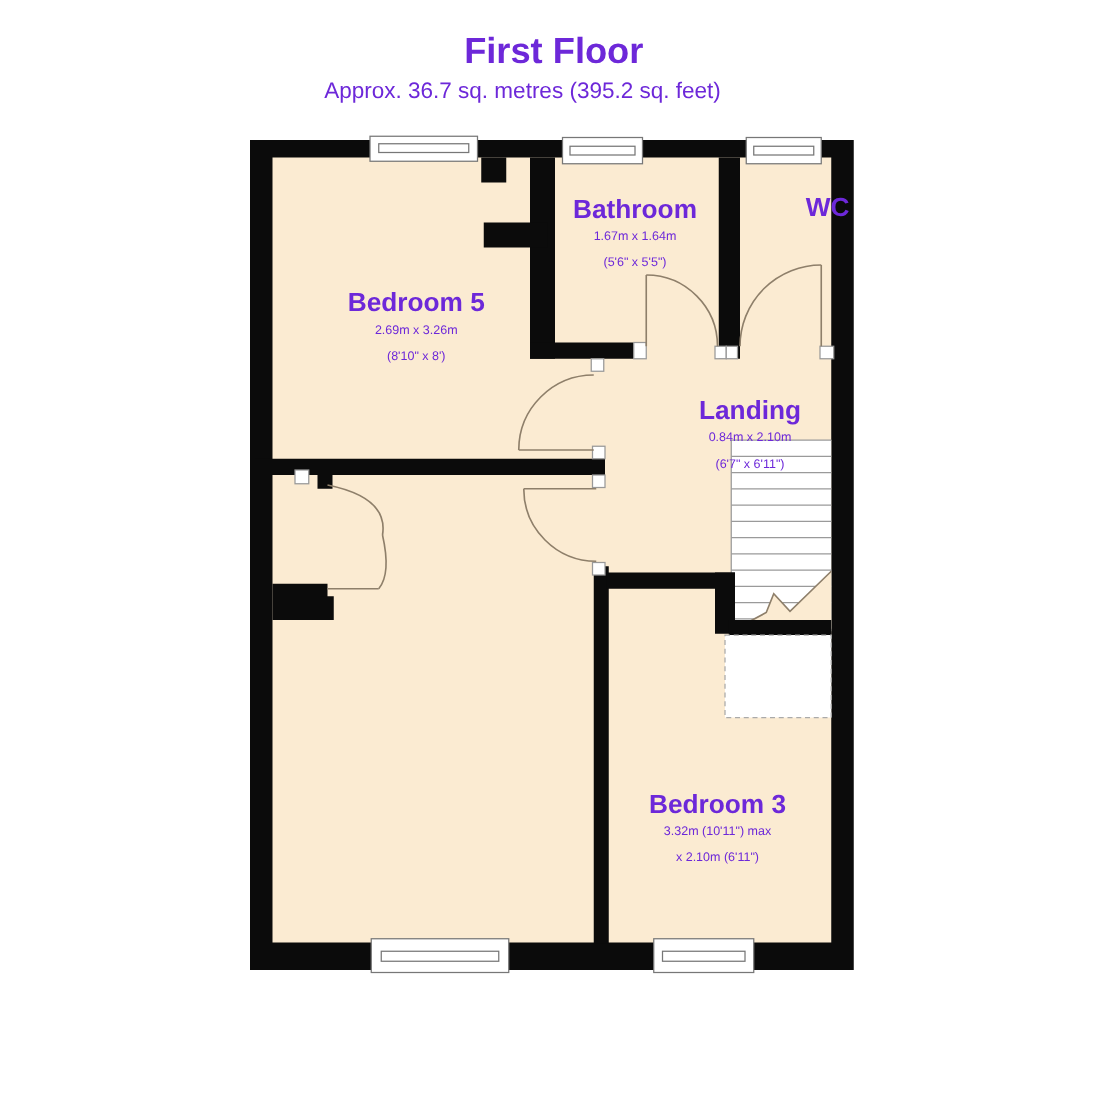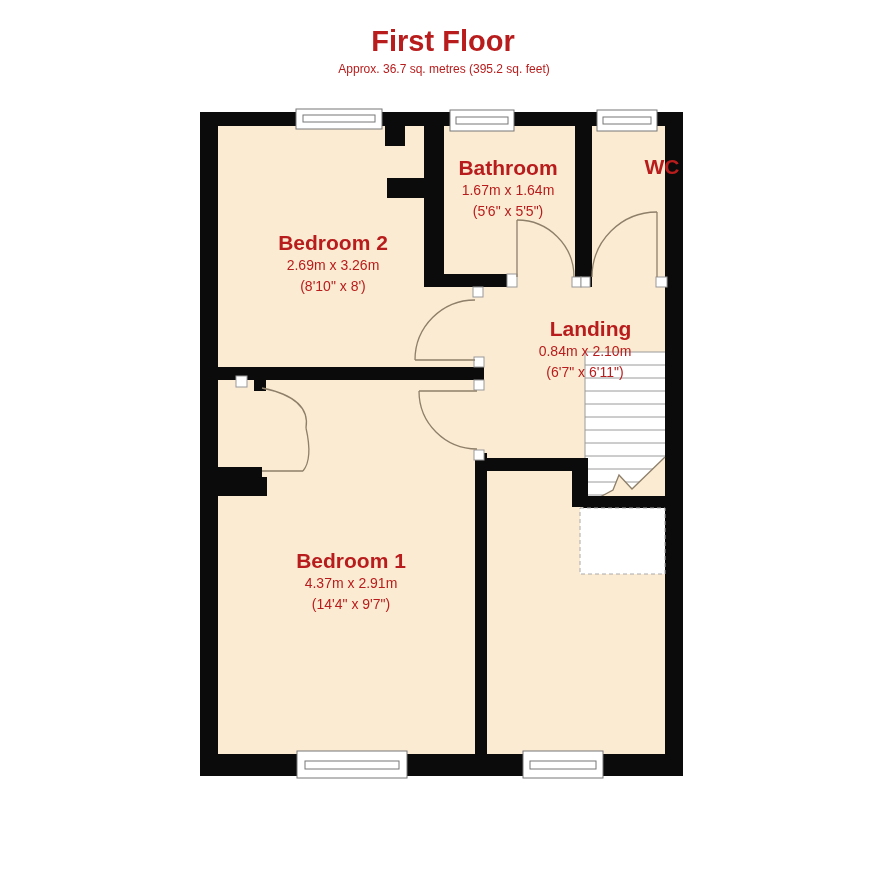--- a/index.html
+++ b/index.html
@@ -1,25 +1,25 @@
 <!DOCTYPE html>
 <html><head>
 <meta charset="utf-8">
 <style>
   html,body{margin:0;padding:0;background:#fff;}
   .canvas{position:relative;width:886px;height:886px;background:#fff;overflow:hidden;
-          font-family:"Liberation Sans",sans-serif;color:#b91c1c;}
+          font-family:"Liberation Sans",sans-serif;color:#6d28d9;}
   .title{position:absolute;top:25px;left:443px;transform:translateX(-50%);
          font-size:29px;font-weight:bold;white-space:nowrap;}
-  .subtitle{position:absolute;top:62px;left:444px;transform:translateX(-50%);
-            font-size:12px;white-space:nowrap;}
+  .subtitle{position:absolute;top:62px;left:418px;transform:translateX(-50%);
+            font-size:18px;white-space:nowrap;}
   svg{position:absolute;top:0;left:0;}
   .room-label{position:absolute;transform:translateX(-50%);text-align:center;white-space:nowrap;}
-  .room-name{font-size:21px;font-weight:bold;line-height:24px;text-align:right;}
-  .room-dim{font-size:14px;line-height:20.5px;}
+  .room-name{font-size:21px;font-weight:bold;line-height:24px;}
+  .room-dim{font-size:10px;line-height:20.5px;}
 </style>
 </head>
 <body>
 
 <div class="canvas">
 
   <div class="title">First Floor</div>
   <div class="subtitle">Approx. 36.7 sq. metres (395.2 sq. feet)</div>
 
   <svg width="886" height="886" viewBox="0 0 886 886">
@@ -116,41 +116,41 @@
       </g>
       <g>
         <line x1="262" y1="471" x2="303" y2="471"></line>
         <path d="M262,388 Q311,398 306,428"></path>
         <path d="M306,428 Q313,459 303,471"></path>
       </g>
     </g>
   </svg>
 
   <div class="room-label" style="left:333px;top:231px">
-    <div class="room-name">Bedroom 2</div>
+    <div class="room-name">Bedroom 5</div>
     <div class="room-dim">2.69m x 3.26m</div>
     <div class="room-dim">(8'10" x 8')</div>
   </div>
 
   <div class="room-label" style="left:508px;top:156px">
     <div class="room-name">Bathroom</div>
     <div class="room-dim">1.67m x 1.64m</div>
     <div class="room-dim">(5'6" x 5'5")</div>
   </div>
 
   <div class="room-label" style="left:662px;top:155px">
     <div class="room-name">WC</div>
   </div>
 
-  <div class="room-label" style="left:585px;top:317px">
+  <div class="room-label" style="left:600px;top:317px">
     <div class="room-name">Landing</div>
     <div class="room-dim">0.84m x 2.10m</div>
     <div class="room-dim">(6'7" x 6'11")</div>
   </div>
 
-  <div class="room-label" style="left:351px;top:549px">
-    <div class="room-name">Bedroom 1</div>
-    <div class="room-dim">4.37m x 2.91m</div>
-    <div class="room-dim">(14'4" x 9'7")</div>
+
+  <div class="room-label" style="left:574px;top:632px">
+    <div class="room-name">Bedroom 3</div>
+    <div class="room-dim">3.32m (10'11") max</div>
+    <div class="room-dim">x 2.10m (6'11")</div>
   </div>
-
 
 </div>
 
 </body></html>

